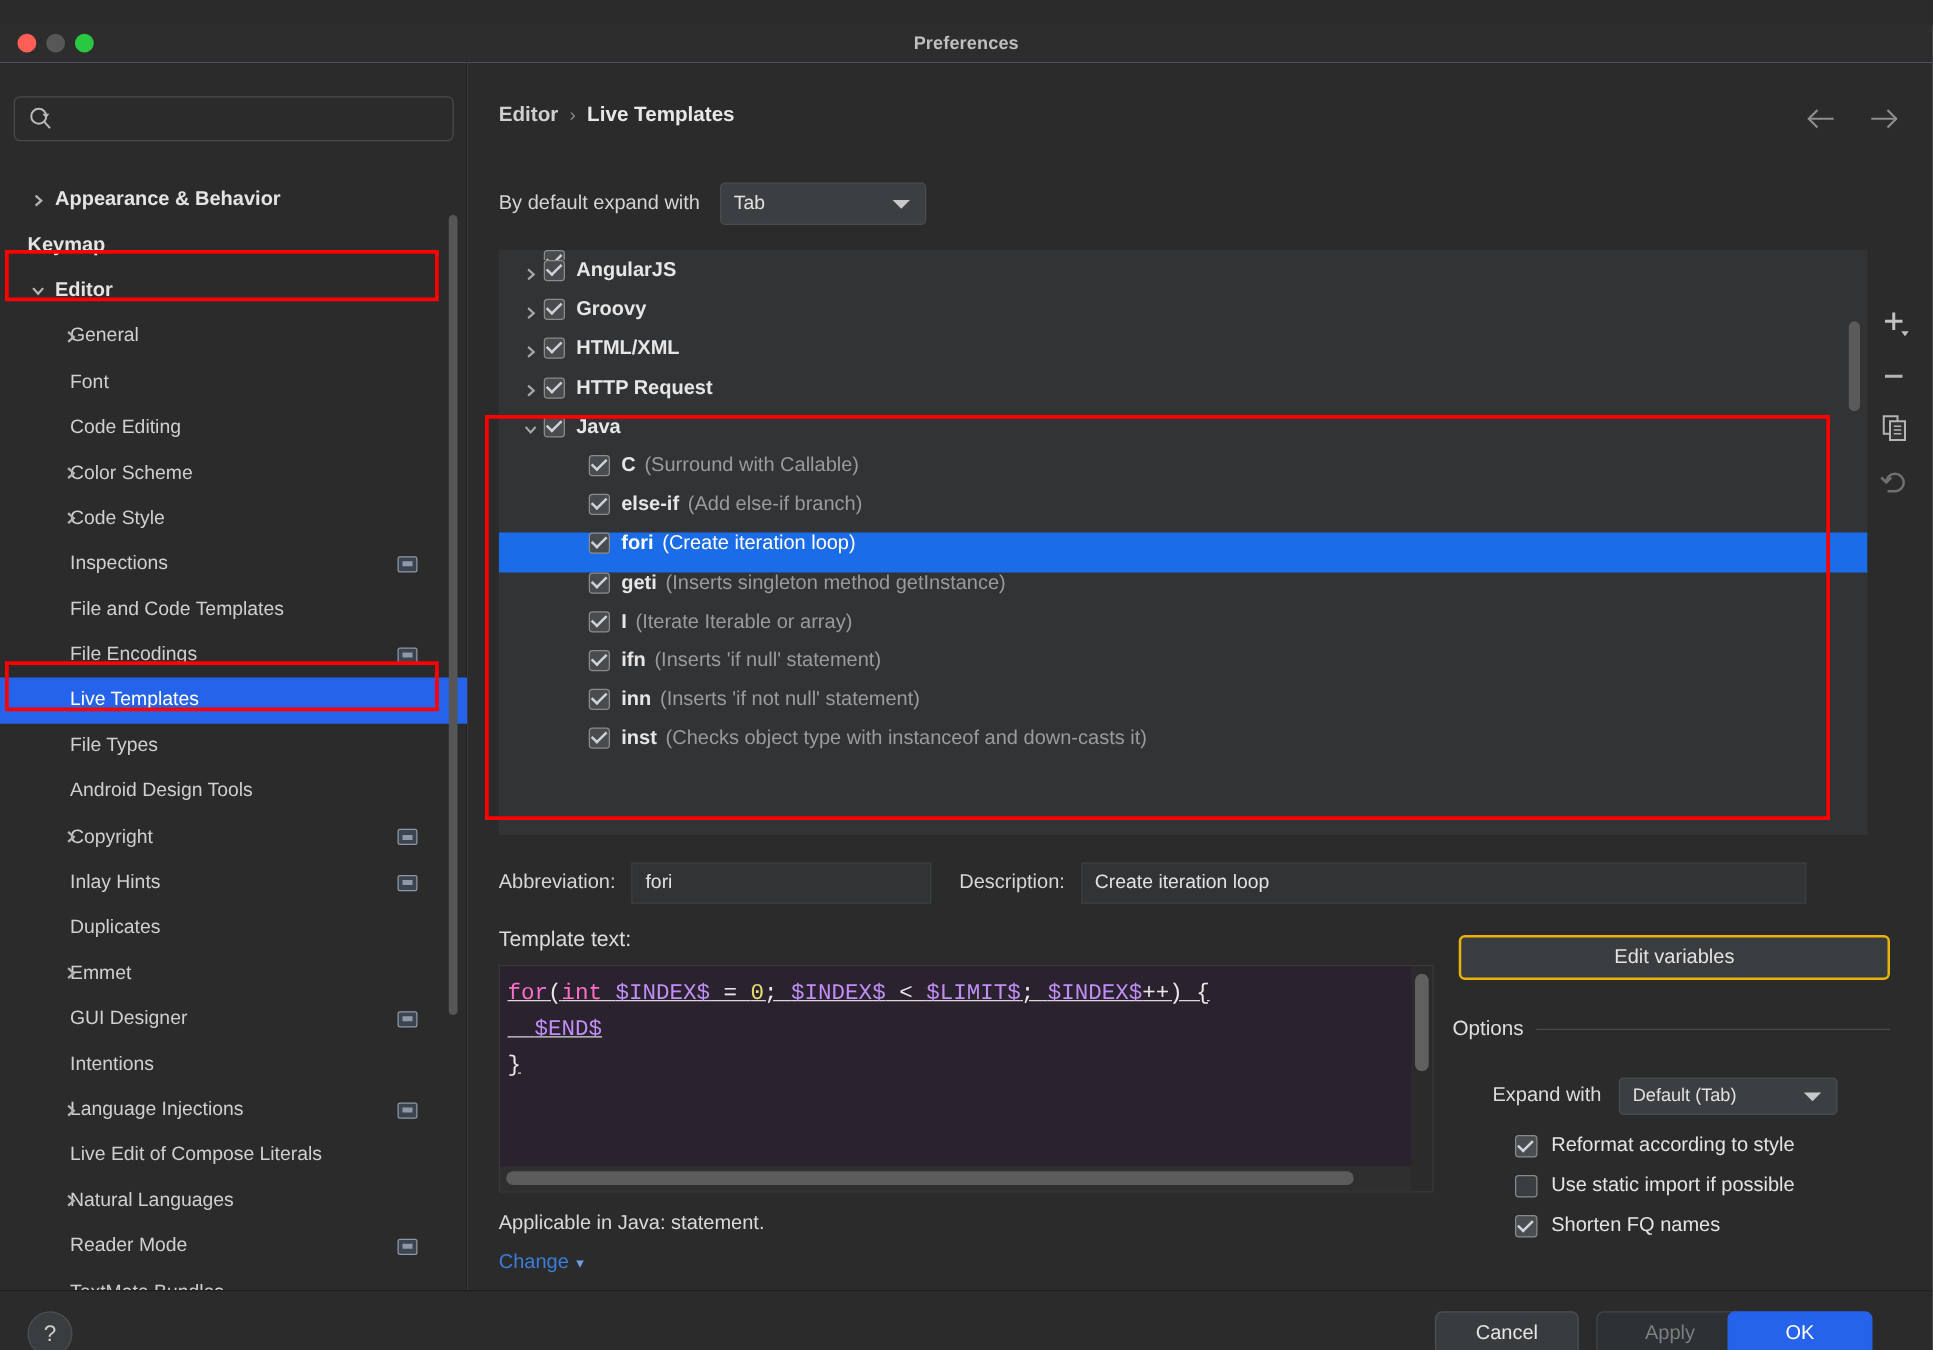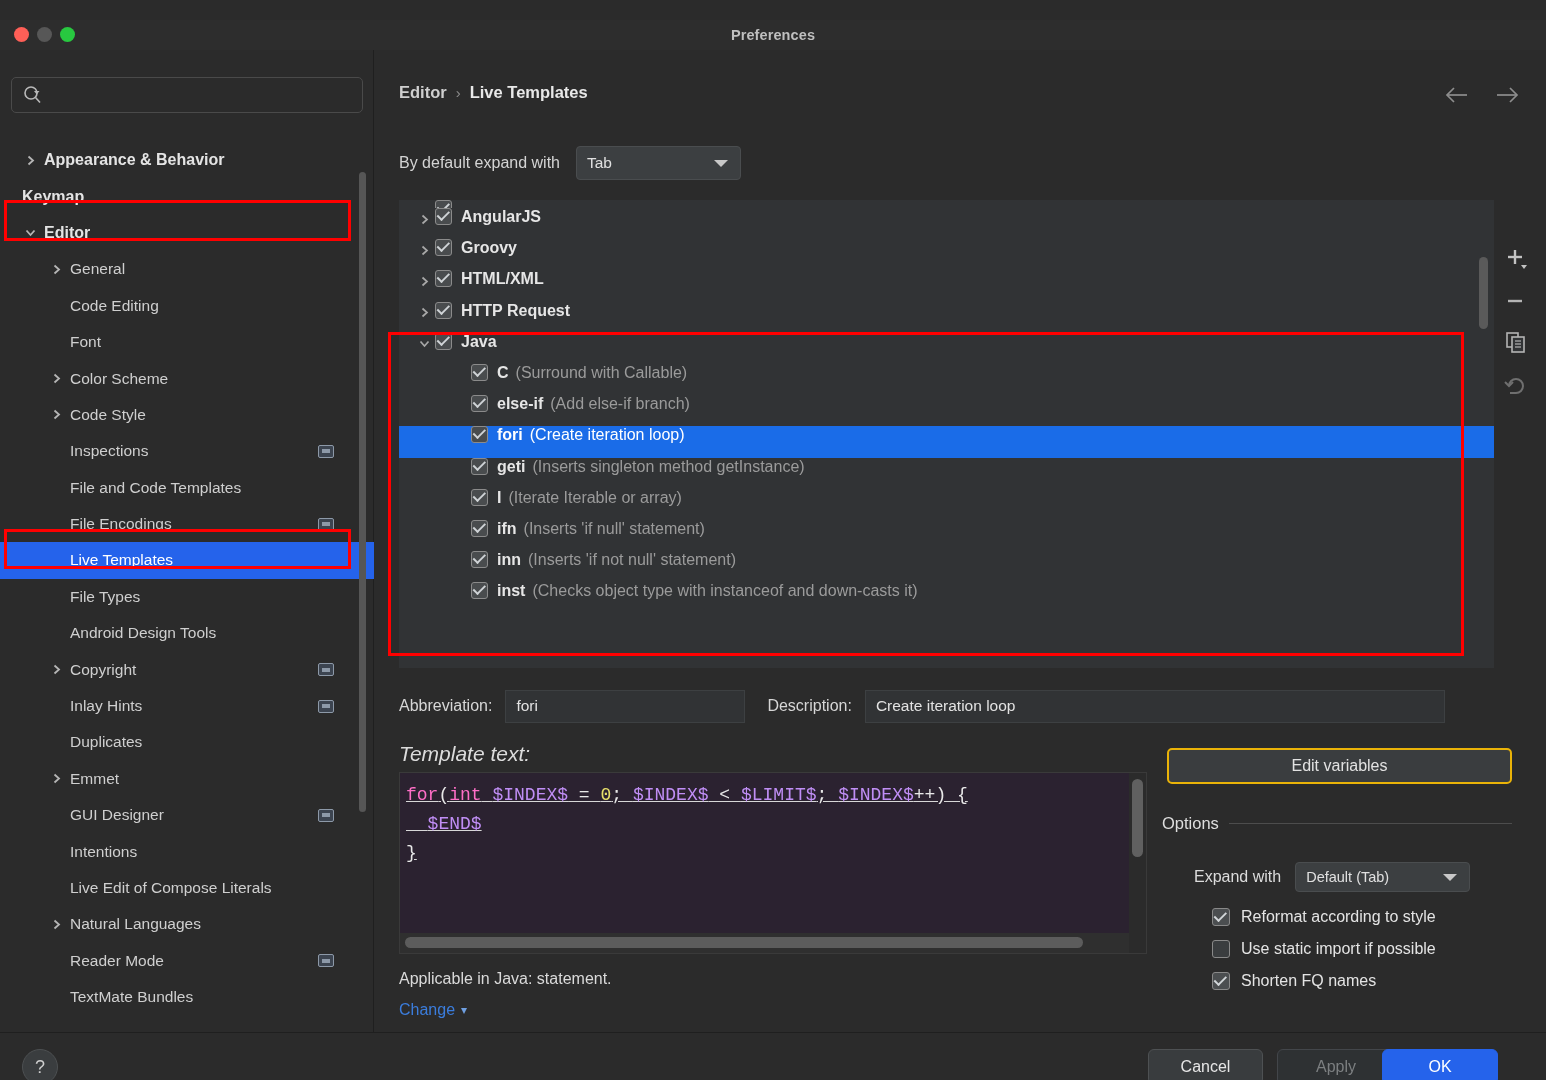--- a/index.html
+++ b/index.html
@@ -51,21 +51,21 @@
   .tree {
     position:absolute; left:0; top:92px; width:374px; height:890px;
     overflow:hidden;
   }
   .tree-row {
     position:relative; height:36.4px; display:flex; align-items:center;
     padding-left:22px; font-size:15.5px; color:#cfcfcf;
     white-space:nowrap;
   }
   .tree-row.lvl0 { padding-left:22px; }
-  .tree-row.lvl1 { padding-left:48px; }
+  .tree-row.lvl1 { padding-left:34px; }
   .tree-row.bold { font-weight:bold; color:#e4e4e4; font-size:16px; }
   .tree-row .arrow {
     position:absolute; left:22px; width:16px; height:16px;
     display:flex; align-items:center; justify-content:center; color:#b0b0b0;
   }
   .tree-row.lvl1 .arrow { left:48px; }
   .tree-row .label { margin-left:0; }
   .tree-row.lvl0.has-arrow .label { margin-left:22px; }
   .tree-row.lvl1.has-arrow .label { margin-left:22px; }
   .tree-row.lvl1.no-arrow .label { margin-left:22px; }
@@ -161,21 +161,21 @@
   .field-row { position:absolute; left:25px; top:636px; width:1118px; height:40px; display:flex; align-items:center; }
   .field-label { font-size:16px; color:#d6d6d6; }
   .field-input {
     background:#313335; border:1px solid #3d4042; height:33px; color:#e2e2e2;
     font-size:15.5px; padding:0 10px; outline:none; font-family:"Liberation Sans", sans-serif;
   }
   .abbr-input { width:240px; margin-left:13px; }
   .desc-label { margin-left:22px; }
   .desc-input { width:580px; margin-left:13px; }
 
-  .tt-label { position:absolute; left:25px; top:692px; font-size:21px; color:#dcdcdc;font-style:italic; }
+  .tt-label { position:absolute; left:25px; top:692px; font-size:17px; color:#dcdcdc; }
   .code-box {
     position:absolute; left:25px; top:722px; width:748px; height:182px;
     background:#2b2b2b; border:1px solid #3a3a3a;
   }
   .code-inner {
     position:absolute; left:0; top:0; right:17px; bottom:20px;
     background:#2b2230; padding:8px 6px 0 6px;
     font-family:"Liberation Mono", monospace; font-size:18px; line-height:1.62;
     overflow:hidden; white-space:pre;text-decoration:underline;
   }
@@ -305,24 +305,24 @@
         </div>
         <div class="tree-row lvl1 has-arrow">
           <span class="arrow">
             <svg width="13" height="13" viewBox="0 0 13 13">
               <polyline points="4.5,2.5 9,6.5 4.5,10.5" fill="none" stroke="#b5b5b5" stroke-width="1.8"></polyline>
             </svg>
           </span>
           <span class="label">General</span>
         </div>
         <div class="tree-row lvl1 no-arrow">
+          <span class="label">Font</span>
+        </div>
+        <div class="tree-row lvl1 no-arrow">
           <span class="label">Code Editing</span>
-        </div>
-        <div class="tree-row lvl1 no-arrow">
-          <span class="label">Font</span>
         </div>
         <div class="tree-row lvl1 has-arrow">
           <span class="arrow">
             <svg width="13" height="13" viewBox="0 0 13 13">
               <polyline points="4.5,2.5 9,6.5 4.5,10.5" fill="none" stroke="#b5b5b5" stroke-width="1.8"></polyline>
             </svg>
           </span>
           <span class="label">Color Scheme</span>
         </div>
         <div class="tree-row lvl1 has-arrow">
@@ -386,20 +386,31 @@
           <span class="label">Emmet</span>
         </div>
         <div class="tree-row lvl1 no-arrow">
           <span class="label">GUI Designer</span>
           <span class="badge-icon">
             <i></i>
           </span>
         </div>
         <div class="tree-row lvl1 no-arrow">
           <span class="label">Intentions</span>
+        </div>
+        <div class="tree-row lvl1 has-arrow">
+          <span class="arrow">
+            <svg width="13" height="13" viewBox="0 0 13 13">
+              <polyline points="4.5,2.5 9,6.5 4.5,10.5" fill="none" stroke="#b5b5b5" stroke-width="1.8"></polyline>
+            </svg>
+          </span>
+          <span class="label">Language Injections</span>
+          <span class="badge-icon">
+            <i></i>
+          </span>
         </div>
         <div class="tree-row lvl1 no-arrow">
           <span class="label">Live Edit of Compose Literals</span>
         </div>
         <div class="tree-row lvl1 has-arrow">
           <span class="arrow">
             <svg width="13" height="13" viewBox="0 0 13 13">
               <polyline points="4.5,2.5 9,6.5 4.5,10.5" fill="none" stroke="#b5b5b5" stroke-width="1.8"></polyline>
             </svg>
           </span>

